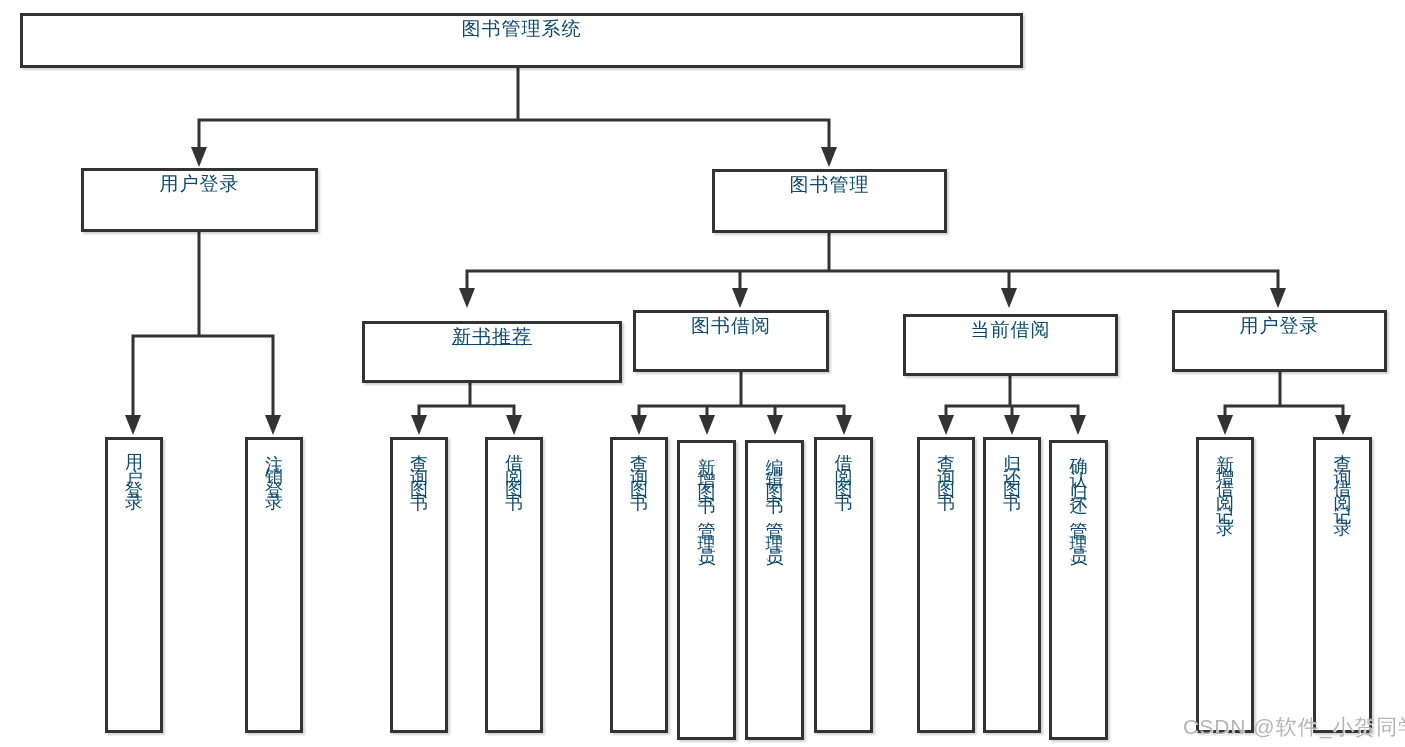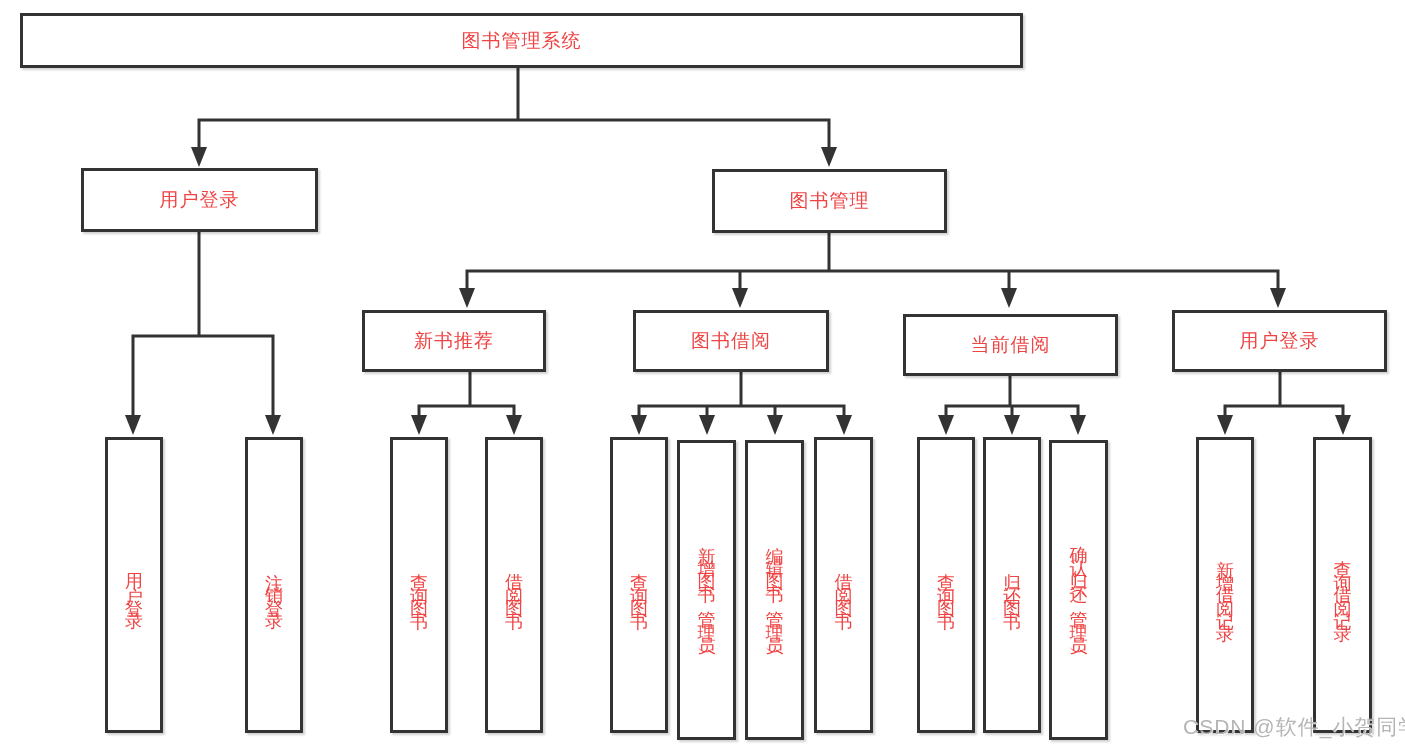--- a/index.html
+++ b/index.html
@@ -21,23 +21,23 @@
     top: 0;
     width: 1405px;
     height: 747px;
     z-index: 1;
   }
   .box {
     position: absolute;
     box-sizing: border-box;
     background: #ffffff;
     border: 3px solid #333333;
-    color: #ef4444;
+    color: #0c4a6e;
     display: flex;
-    align-items: center;
+    align-items: flex-start;
     justify-content: center;
     z-index: 2;
     box-shadow: 2px 2px 2px rgba(0,0,0,0.18);
   }
   .hbox {
     font-size: 19px;
     letter-spacing: 1px;
   }
   .vbox {
     font-size: 18px;
@@ -133,21 +133,21 @@
     <span>图书管理系统</span>
   </div>
 
   <div class="box hbox" style="left:81px; top:168px; width:237px; height:64px;">
     <span>用户登录</span>
   </div>
   <div class="box hbox" style="left:712px; top:169px; width:235px; height:64px;">
     <span>图书管理</span>
   </div>
 
-  <div class="box hbox" style="left:362px; top:310px; width:184px; height:62px;">
+  <div class="box hbox" style="left:362px; top:321px; width:260px; height:62px;text-decoration:underline;">
     <span>新书推荐</span>
   </div>
   <div class="box hbox" style="left:633px; top:310px; width:196px; height:62px;">
     <span>图书借阅</span>
   </div>
   <div class="box hbox" style="left:903px; top:314px; width:215px; height:62px;">
     <span>当前借阅</span>
   </div>
   <div class="box hbox" style="left:1172px; top:310px; width:215px; height:62px;">
     <span>用户登录</span>

